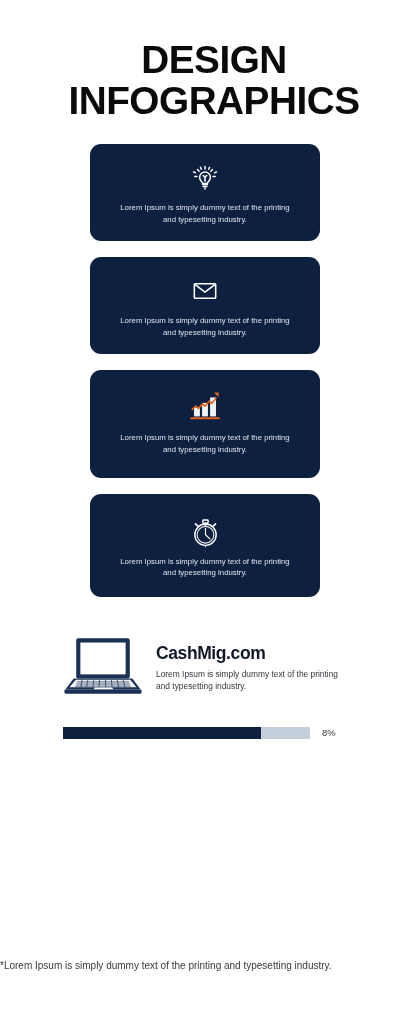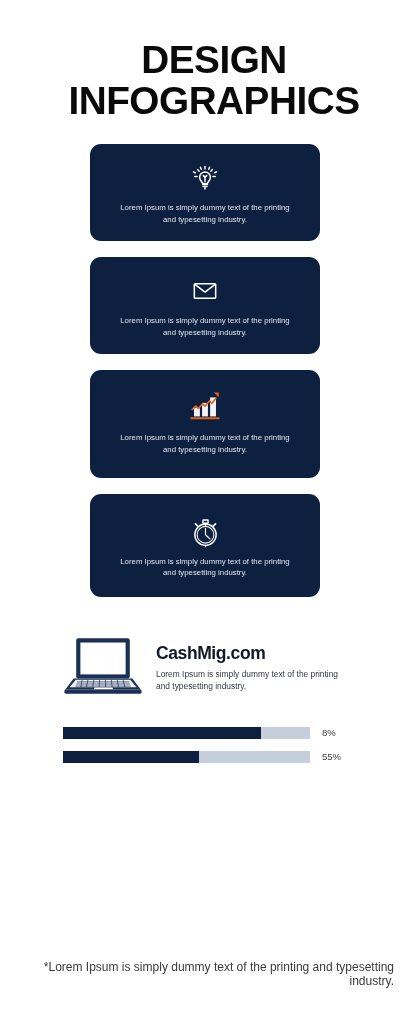--- a/index.html
+++ b/index.html
@@ -117,22 +117,22 @@
     color: #3c3c3c;
     margin-left: 12px;
   }
 
   
   #footer-note {
     position: absolute;
     left: 0;
     right: 16px;
     top: 960px;
-    text-align: right;
-    font-size: 12px;
+    text-align: left;
+    font-size: 10px;
     color: #3a3a3a;
   }
 </style>
 </head>
 <body>
 
 <div id="title-block">
   <span class="title-line">DESIGN</span>
   <span class="title-line">INFOGRAPHICS</span>
 </div>
@@ -220,22 +220,16 @@
 
   <div class="bar-row">
     <div class="bar-track">
       <div class="bar-fill" style="width:80%;background:#0d2040;"></div>
     </div>
     <div class="bar-label">8%</div>
   </div>
 
 
 
-  <div class="bar-row">
-    <div class="bar-track">
-      <div class="bar-fill" style="width:55%;background:#0d2040;"></div>
-    </div>
-    <div class="bar-label">55%</div>
-  </div>
 
 </div>
 
 <div id="footer-note">*Lorem Ipsum is simply dummy text of the printing and typesetting industry.</div>
 
 </body></html>

